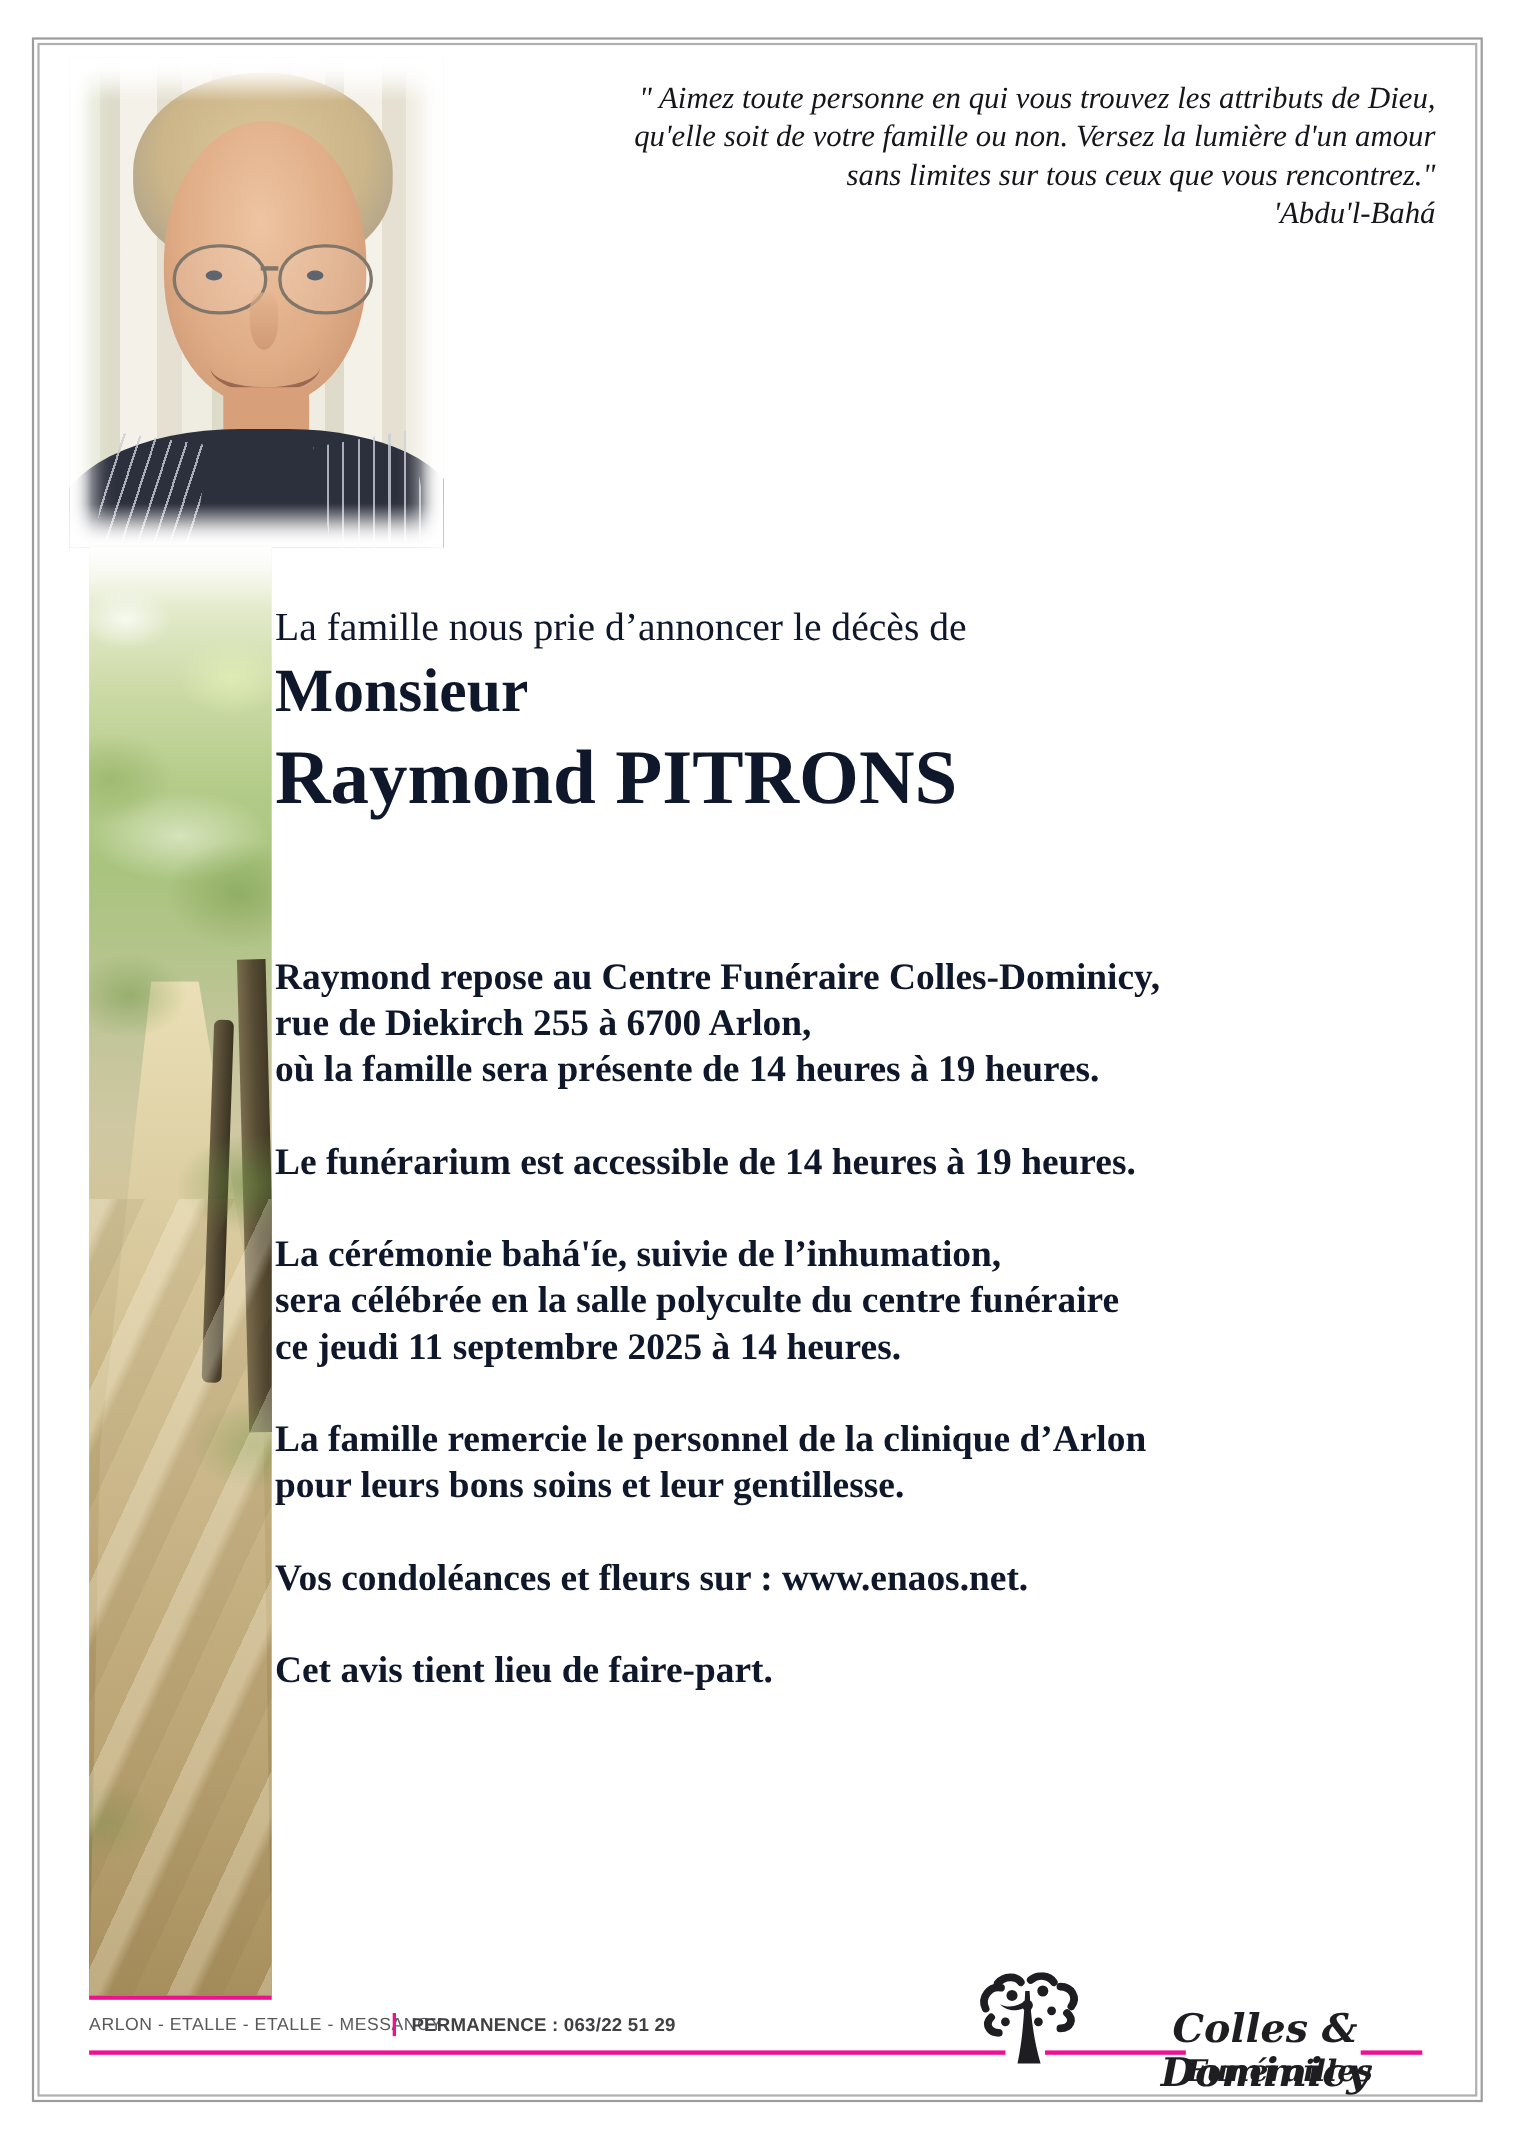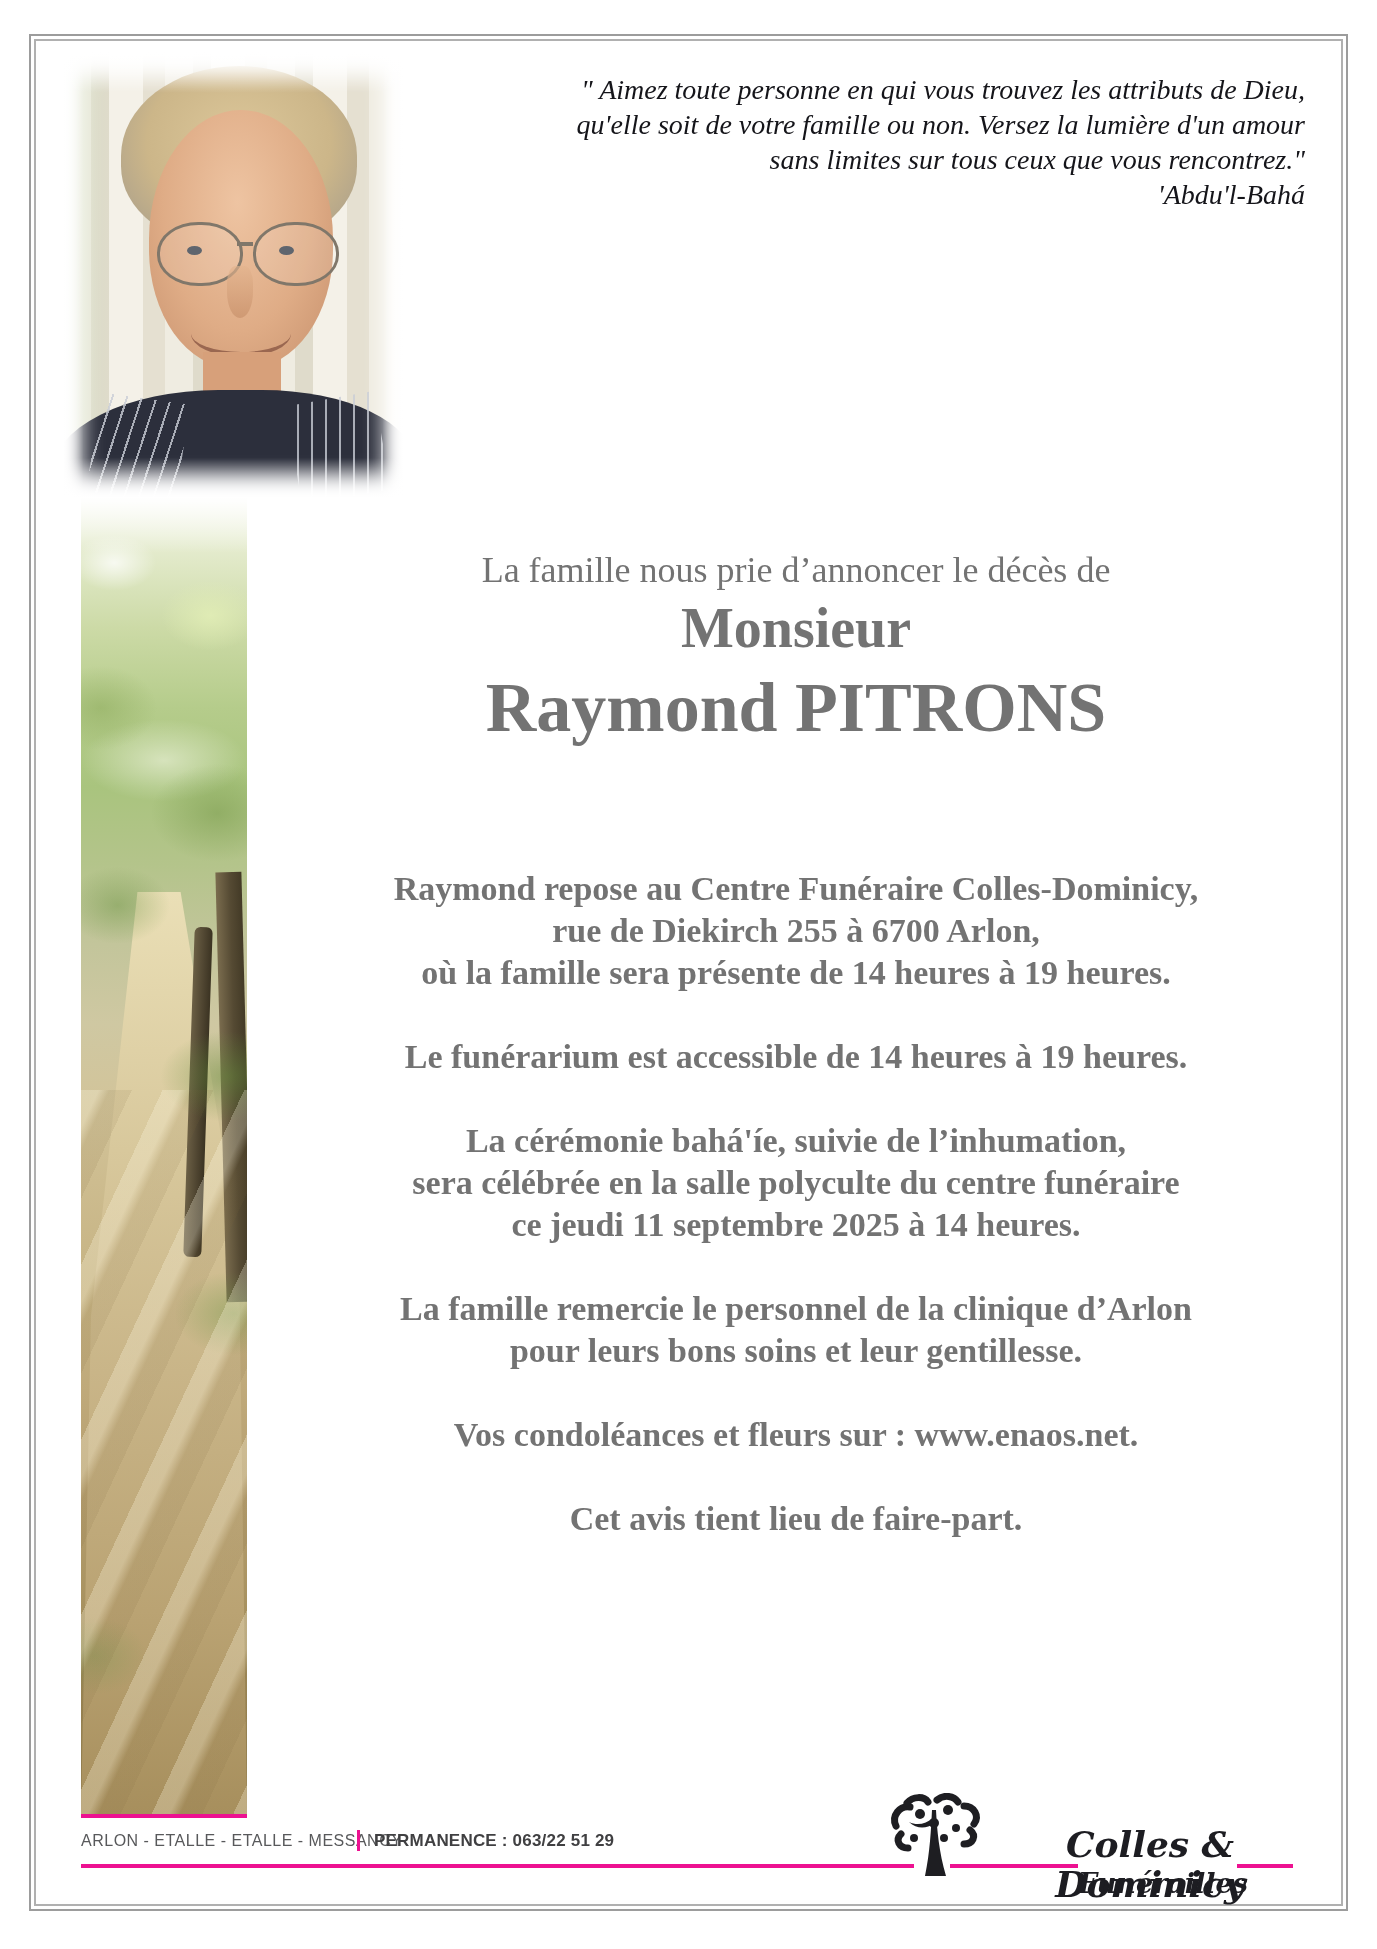--- a/index.html
+++ b/index.html
@@ -80,21 +80,21 @@
       background:linear-gradient(90deg,#7a6c4e,#554a33 55%,#433a26);transform:rotate(-1.5deg);}
   .forest .topfade{position:absolute;top:0;left:0;right:0;height:56px;
       background:linear-gradient(#ffffff,rgba(255,255,255,0));}
 
   
   .quote{position:absolute;top:72px;right:72px;width:920px;text-align:right;
       font-style:italic;font-size:28px;line-height:35px;color:#15151a;}
   .quote .attribution{margin-top:0;}
 
   
-  .content{position:absolute;left:250px;top:548px;width:1092px;text-align:center;color:#737373;}
+  .content{position:absolute;left:250px;top:548px;width:1092px;text-align:left;color:#0f172a;}
   .intro{font-size:36px;line-height:44px;}
   .civility{font-size:56px;line-height:72px;font-weight:bold;}
   .deceased-name{font-size:70px;line-height:88px;font-weight:bold;}
   .dates{font-size:35px;line-height:43px;}
   .body-block{margin-top:116px;font-weight:bold;font-size:34px;line-height:42px;}
   .para{margin:0 0 42px 0;}
   .para:last-child{margin-bottom:0;}
 
   
   .footer-cities{position:absolute;left:81px;top:1832px;

